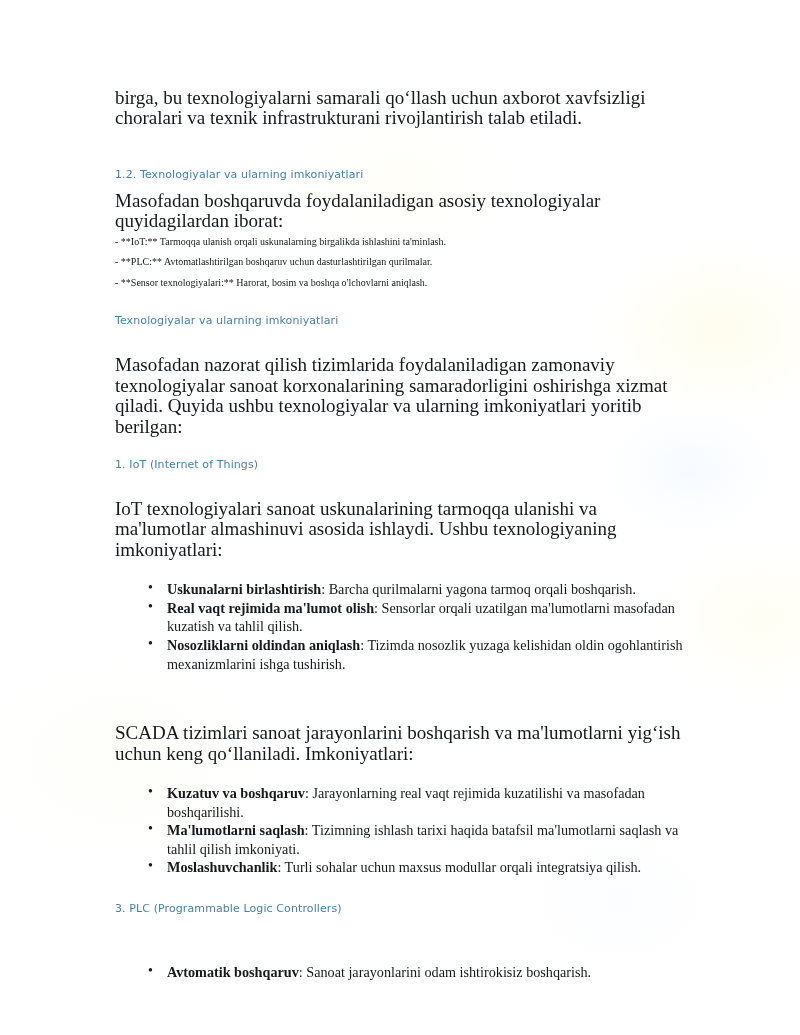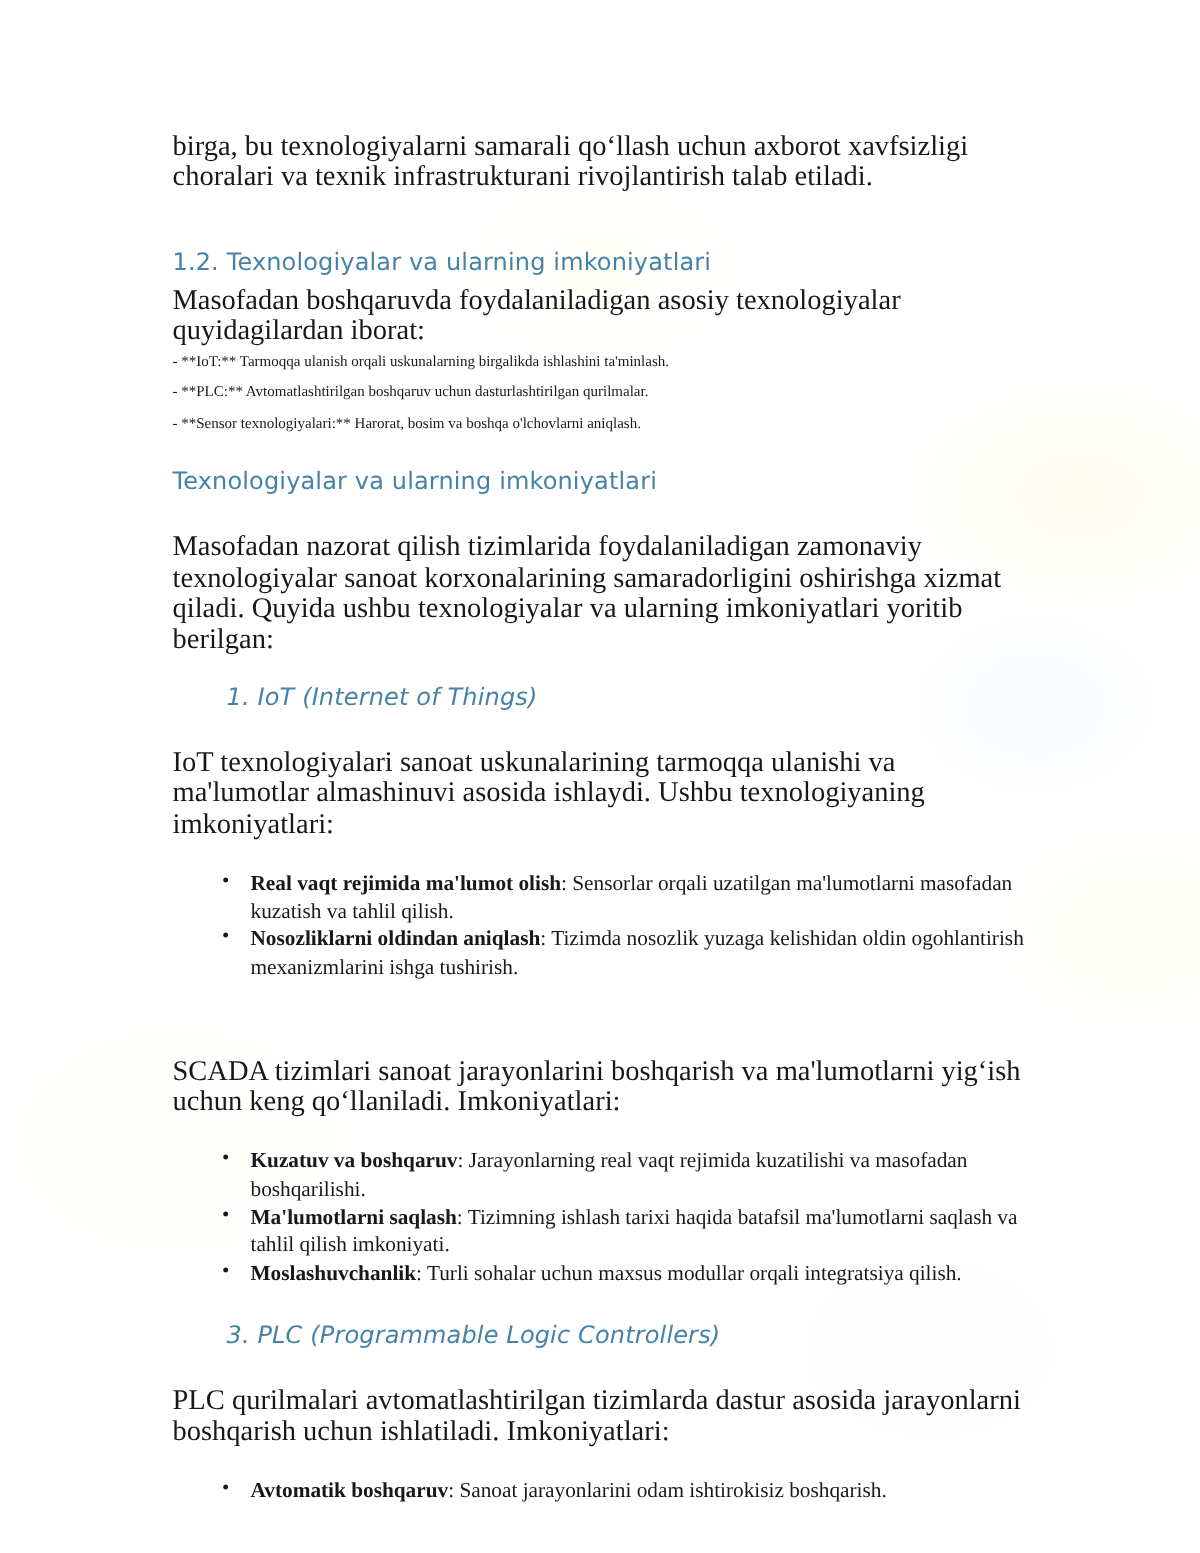--- a/index.html
+++ b/index.html
@@ -44,29 +44,27 @@
     margin: 0;
     font-size: 19px;
     line-height: 20.4px;
     color: #15191c;
     text-align: left;
   }
 
   .h-blue {
     margin: 0;
     font-family: "DejaVu Sans", sans-serif;
-    font-size: 16px;
+    font-size: 11px;
     font-weight: 400;
     letter-spacing: 0.1px;
     color: #4682a8;
     line-height: 16px;
   }
   .h-blue.italic {
-    font-style: italic;
-    margin-left: 36px;
   }
 
   .dash-list {
     margin: 0;
     padding: 0;
     list-style: none;
   }
   .dash-list li {
     margin: 0;
     font-size: 10px;
@@ -143,20 +141,23 @@
     <h3 class="h-blue italic">1. IoT (Internet of Things)</h3>
 
     <div class="sp-26"></div>
 
     <p class="body-text">IoT texnologiyalari sanoat uskunalarining tarmoqqa ulanishi va ma'lumotlar almashinuvi asosida ishlaydi. Ushbu texnologiyaning imkoniyatlari:</p>
 
     <div class="sp-20"></div>
 
     <ul class="bullets">
       <li>
+        <b>Uskunalarni birlashtirish</b><span>: Barcha qurilmalarni yagona tarmoq orqali boshqarish.</span>
+      </li>
+      <li>
         <b>Real vaqt rejimida ma'lumot olish</b><span>: Sensorlar orqali uzatilgan ma'lumotlarni masofadan kuzatish va tahlil qilish.</span>
       </li>
       <li>
         <b>Nosozliklarni oldindan aniqlash</b><span>: Tizimda nosozlik yuzaga kelishidan oldin ogohlantirish mexanizmlarini ishga tushirish.</span>
       </li>
     </ul>
 
     <div class="sp-24"></div>
 
 
@@ -177,21 +178,20 @@
         <b>Moslashuvchanlik</b><span>: Turli sohalar uchun maxsus modullar orqali integratsiya qilish.</span>
       </li>
     </ul>
 
     <div class="sp-24"></div>
 
     <h3 class="h-blue italic">3. PLC (Programmable Logic Controllers)</h3>
 
     <div class="sp-26"></div>
 
-    <p class="body-text">PLC qurilmalari avtomatlashtirilgan tizimlarda dastur asosida jarayonlarni boshqarish uchun ishlatiladi. Imkoniyatlari:</p>
 
     <div class="sp-20"></div>
 
     <ul class="bullets">
       <li>
         <b>Avtomatik boshqaruv</b><span>: Sanoat jarayonlarini odam ishtirokisiz boshqarish.</span>
       </li>
     </ul>
 
   </div>

